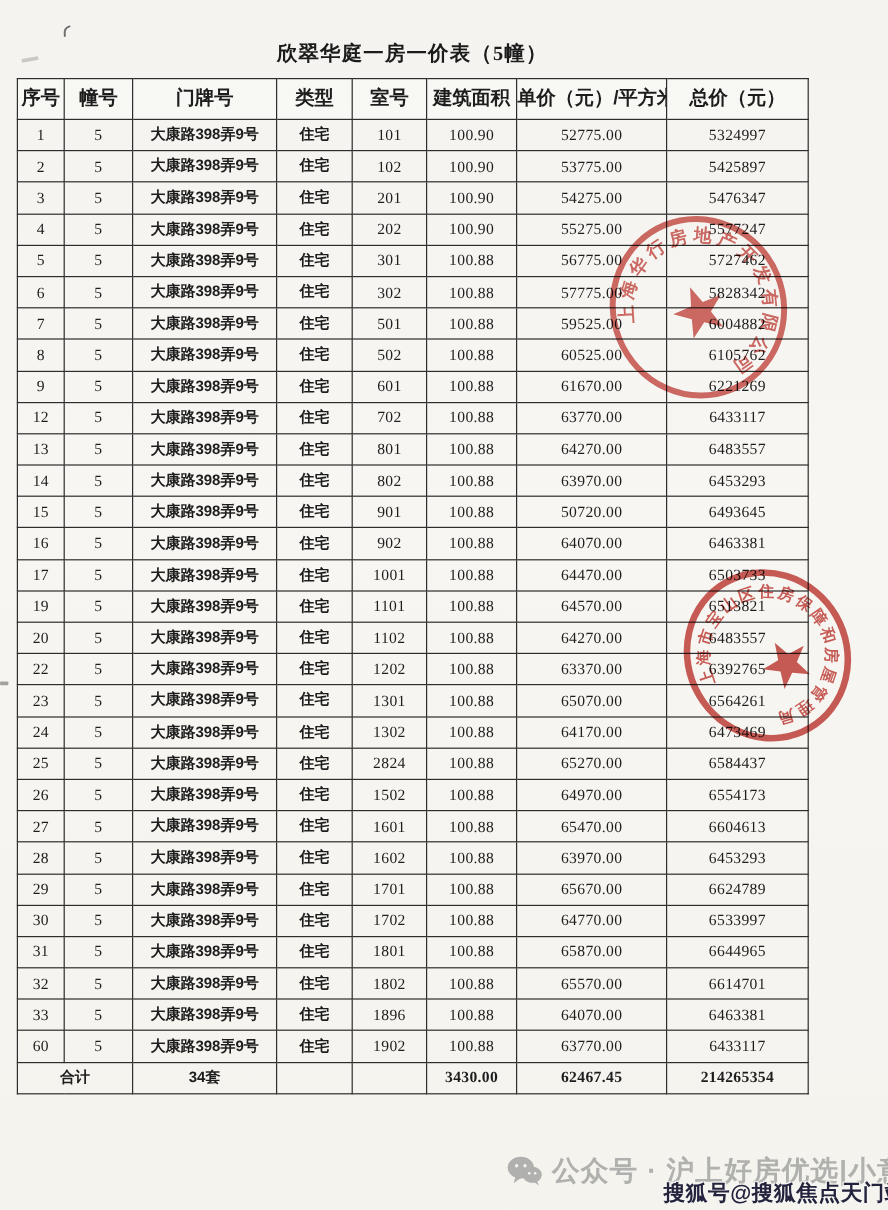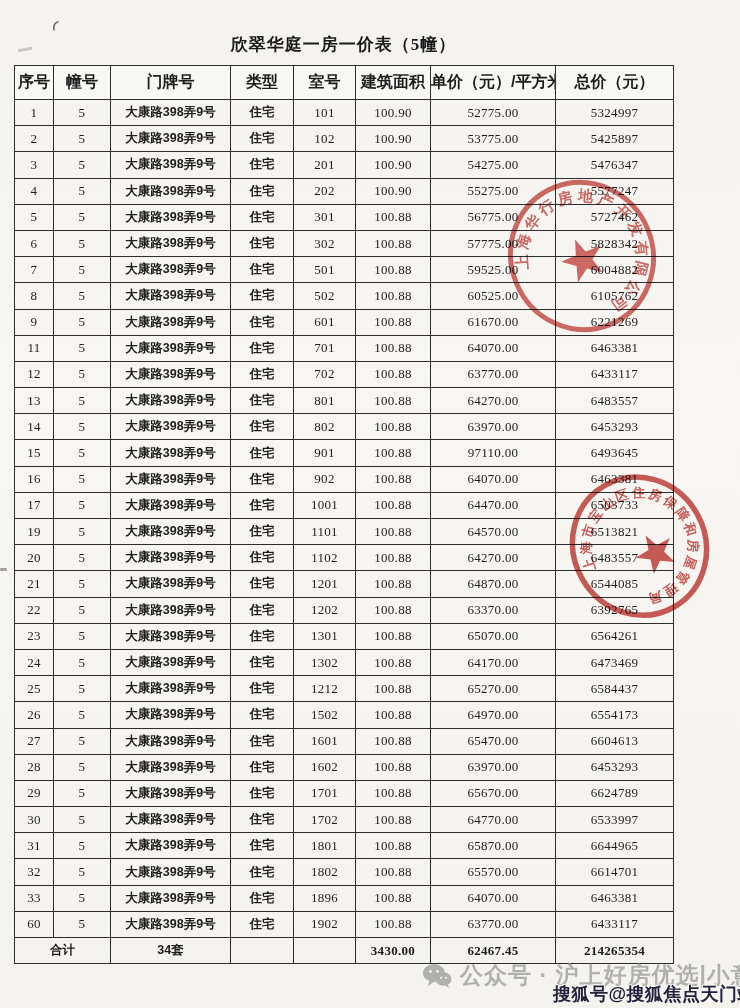--- a/index.html
+++ b/index.html
@@ -208,120 +208,100 @@
           <td class="num">9</td>
           <td class="num">5</td>
           <td class="cn">大康路398弄9号</td>
           <td class="cn">住宅</td>
           <td class="num">601</td>
           <td class="num">100.88</td>
           <td class="num">61670.00</td>
           <td class="num">6221269</td>
         </tr>
         <tr>
-          <td class="num">11</td>
-          <td class="num">5</td>
-          <td class="cn">大康路398弄9号</td>
-          <td class="cn">住宅</td>
-          <td class="num">701</td>
+          <td class="num">12</td>
+          <td class="num">5</td>
+          <td class="cn">大康路398弄9号</td>
+          <td class="cn">住宅</td>
+          <td class="num">702</td>
+          <td class="num">100.88</td>
+          <td class="num">63770.00</td>
+          <td class="num">6433117</td>
+        </tr>
+        <tr>
+          <td class="num">13</td>
+          <td class="num">5</td>
+          <td class="cn">大康路398弄9号</td>
+          <td class="cn">住宅</td>
+          <td class="num">801</td>
+          <td class="num">100.88</td>
+          <td class="num">64270.00</td>
+          <td class="num">6483557</td>
+        </tr>
+        <tr>
+          <td class="num">14</td>
+          <td class="num">5</td>
+          <td class="cn">大康路398弄9号</td>
+          <td class="cn">住宅</td>
+          <td class="num">802</td>
+          <td class="num">100.88</td>
+          <td class="num">63970.00</td>
+          <td class="num">6453293</td>
+        </tr>
+        <tr>
+          <td class="num">15</td>
+          <td class="num">5</td>
+          <td class="cn">大康路398弄9号</td>
+          <td class="cn">住宅</td>
+          <td class="num">901</td>
+          <td class="num">100.88</td>
+          <td class="num">50720.00</td>
+          <td class="num">6493645</td>
+        </tr>
+        <tr>
+          <td class="num">16</td>
+          <td class="num">5</td>
+          <td class="cn">大康路398弄9号</td>
+          <td class="cn">住宅</td>
+          <td class="num">902</td>
           <td class="num">100.88</td>
           <td class="num">64070.00</td>
           <td class="num">6463381</td>
         </tr>
         <tr>
-          <td class="num">12</td>
-          <td class="num">5</td>
-          <td class="cn">大康路398弄9号</td>
-          <td class="cn">住宅</td>
-          <td class="num">702</td>
-          <td class="num">100.88</td>
-          <td class="num">63770.00</td>
-          <td class="num">6433117</td>
-        </tr>
-        <tr>
-          <td class="num">13</td>
-          <td class="num">5</td>
-          <td class="cn">大康路398弄9号</td>
-          <td class="cn">住宅</td>
-          <td class="num">801</td>
+          <td class="num">17</td>
+          <td class="num">5</td>
+          <td class="cn">大康路398弄9号</td>
+          <td class="cn">住宅</td>
+          <td class="num">1001</td>
+          <td class="num">100.88</td>
+          <td class="num">64470.00</td>
+          <td class="num">6503733</td>
+        </tr>
+        <tr>
+          <td class="num">19</td>
+          <td class="num">5</td>
+          <td class="cn">大康路398弄9号</td>
+          <td class="cn">住宅</td>
+          <td class="num">1101</td>
+          <td class="num">100.88</td>
+          <td class="num">64570.00</td>
+          <td class="num">6513821</td>
+        </tr>
+        <tr>
+          <td class="num">20</td>
+          <td class="num">5</td>
+          <td class="cn">大康路398弄9号</td>
+          <td class="cn">住宅</td>
+          <td class="num">1102</td>
           <td class="num">100.88</td>
           <td class="num">64270.00</td>
           <td class="num">6483557</td>
         </tr>
         <tr>
-          <td class="num">14</td>
-          <td class="num">5</td>
-          <td class="cn">大康路398弄9号</td>
-          <td class="cn">住宅</td>
-          <td class="num">802</td>
-          <td class="num">100.88</td>
-          <td class="num">63970.00</td>
-          <td class="num">6453293</td>
-        </tr>
-        <tr>
-          <td class="num">15</td>
-          <td class="num">5</td>
-          <td class="cn">大康路398弄9号</td>
-          <td class="cn">住宅</td>
-          <td class="num">901</td>
-          <td class="num">100.88</td>
-          <td class="num">97110.00</td>
-          <td class="num">6493645</td>
-        </tr>
-        <tr>
-          <td class="num">16</td>
-          <td class="num">5</td>
-          <td class="cn">大康路398弄9号</td>
-          <td class="cn">住宅</td>
-          <td class="num">902</td>
-          <td class="num">100.88</td>
-          <td class="num">64070.00</td>
-          <td class="num">6463381</td>
-        </tr>
-        <tr>
-          <td class="num">17</td>
-          <td class="num">5</td>
-          <td class="cn">大康路398弄9号</td>
-          <td class="cn">住宅</td>
-          <td class="num">1001</td>
-          <td class="num">100.88</td>
-          <td class="num">64470.00</td>
-          <td class="num">6503733</td>
-        </tr>
-        <tr>
-          <td class="num">19</td>
-          <td class="num">5</td>
-          <td class="cn">大康路398弄9号</td>
-          <td class="cn">住宅</td>
-          <td class="num">1101</td>
-          <td class="num">100.88</td>
-          <td class="num">64570.00</td>
-          <td class="num">6513821</td>
-        </tr>
-        <tr>
-          <td class="num">20</td>
-          <td class="num">5</td>
-          <td class="cn">大康路398弄9号</td>
-          <td class="cn">住宅</td>
-          <td class="num">1102</td>
-          <td class="num">100.88</td>
-          <td class="num">64270.00</td>
-          <td class="num">6483557</td>
-        </tr>
-        <tr>
-          <td class="num">21</td>
-          <td class="num">5</td>
-          <td class="cn">大康路398弄9号</td>
-          <td class="cn">住宅</td>
-          <td class="num">1201</td>
-          <td class="num">100.88</td>
-          <td class="num">64870.00</td>
-          <td class="num">6544085</td>
-        </tr>
-        <tr>
           <td class="num">22</td>
           <td class="num">5</td>
           <td class="cn">大康路398弄9号</td>
           <td class="cn">住宅</td>
           <td class="num">1202</td>
           <td class="num">100.88</td>
           <td class="num">63370.00</td>
           <td class="num">6392765</td>
         </tr>
         <tr>
@@ -342,21 +322,21 @@
           <td class="num">1302</td>
           <td class="num">100.88</td>
           <td class="num">64170.00</td>
           <td class="num">6473469</td>
         </tr>
         <tr>
           <td class="num">25</td>
           <td class="num">5</td>
           <td class="cn">大康路398弄9号</td>
           <td class="cn">住宅</td>
-          <td class="num">1212</td>
+          <td class="num">2824</td>
           <td class="num">100.88</td>
           <td class="num">65270.00</td>
           <td class="num">6584437</td>
         </tr>
         <tr>
           <td class="num">26</td>
           <td class="num">5</td>
           <td class="cn">大康路398弄9号</td>
           <td class="cn">住宅</td>
           <td class="num">1502</td>

